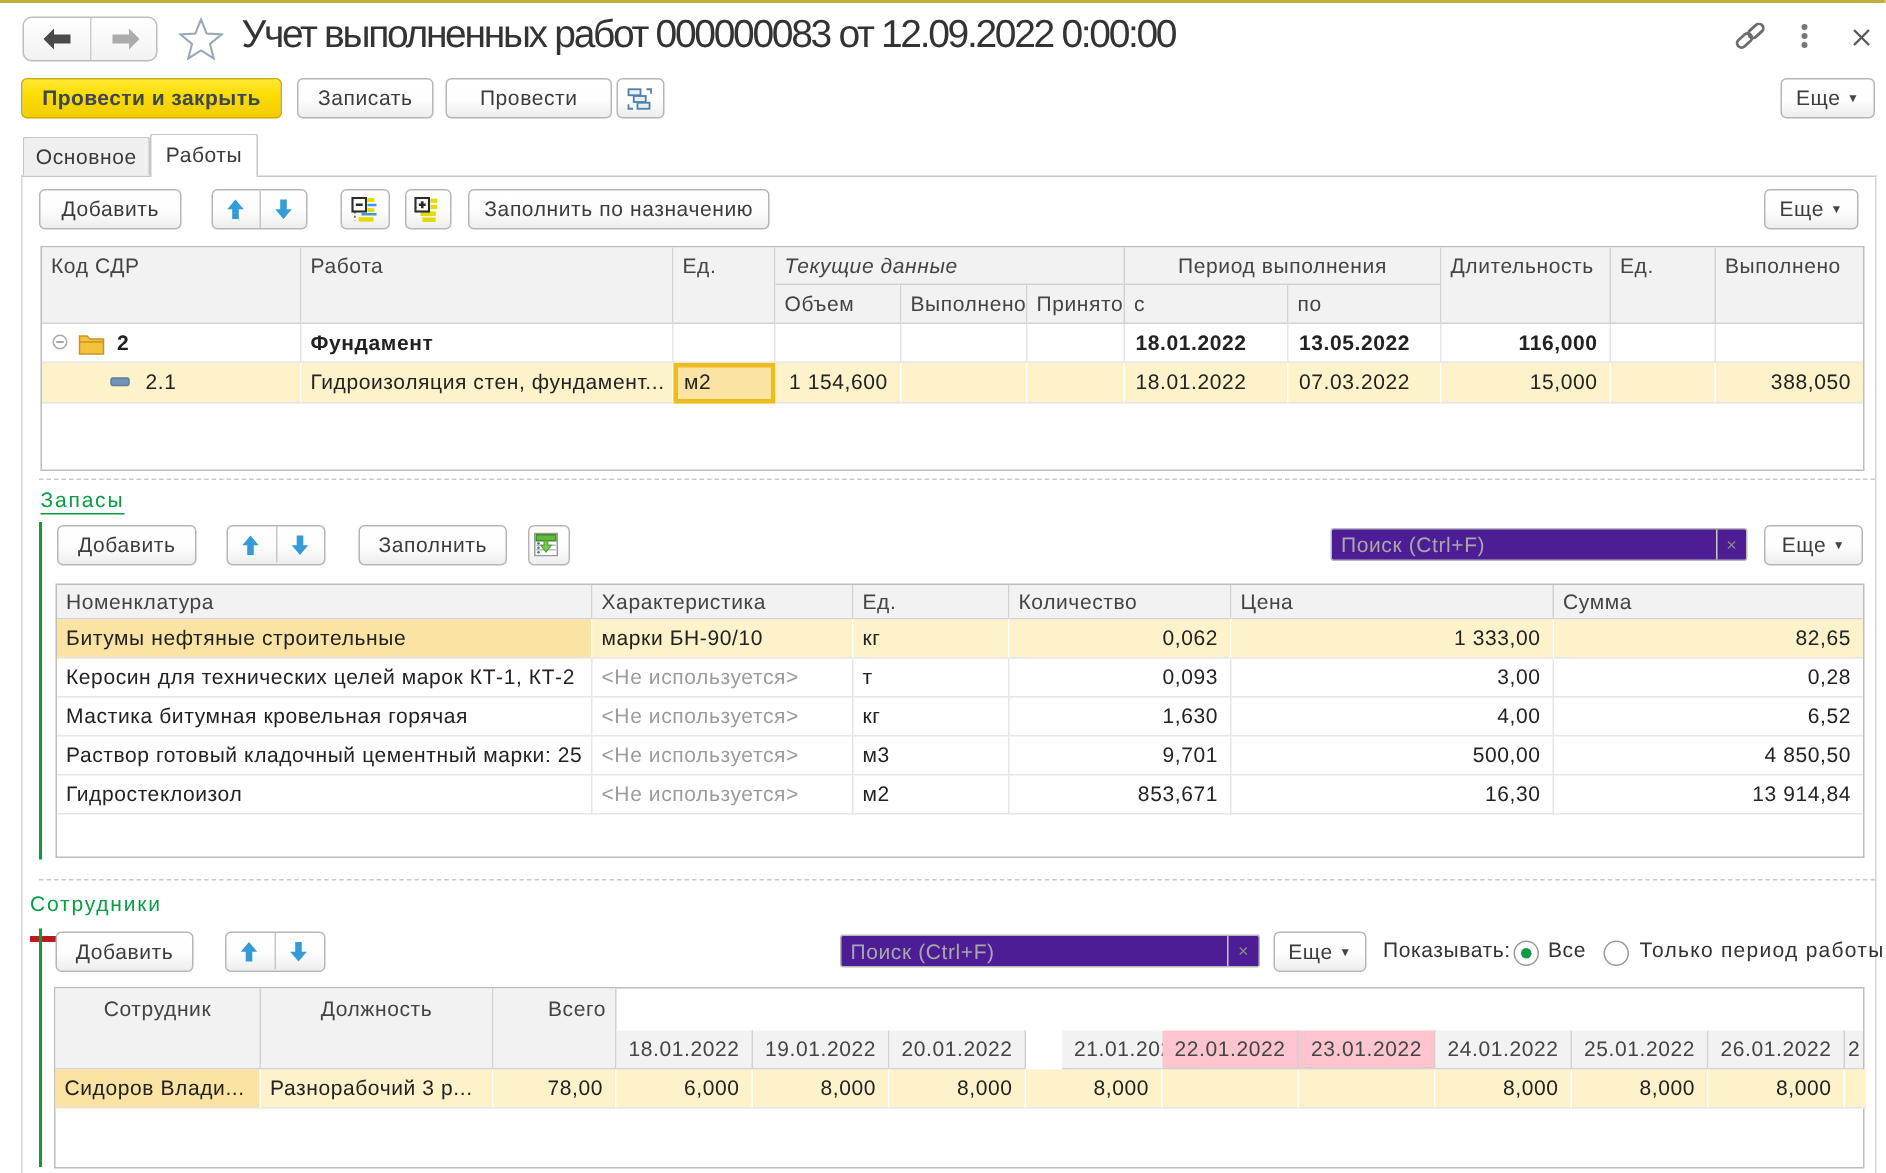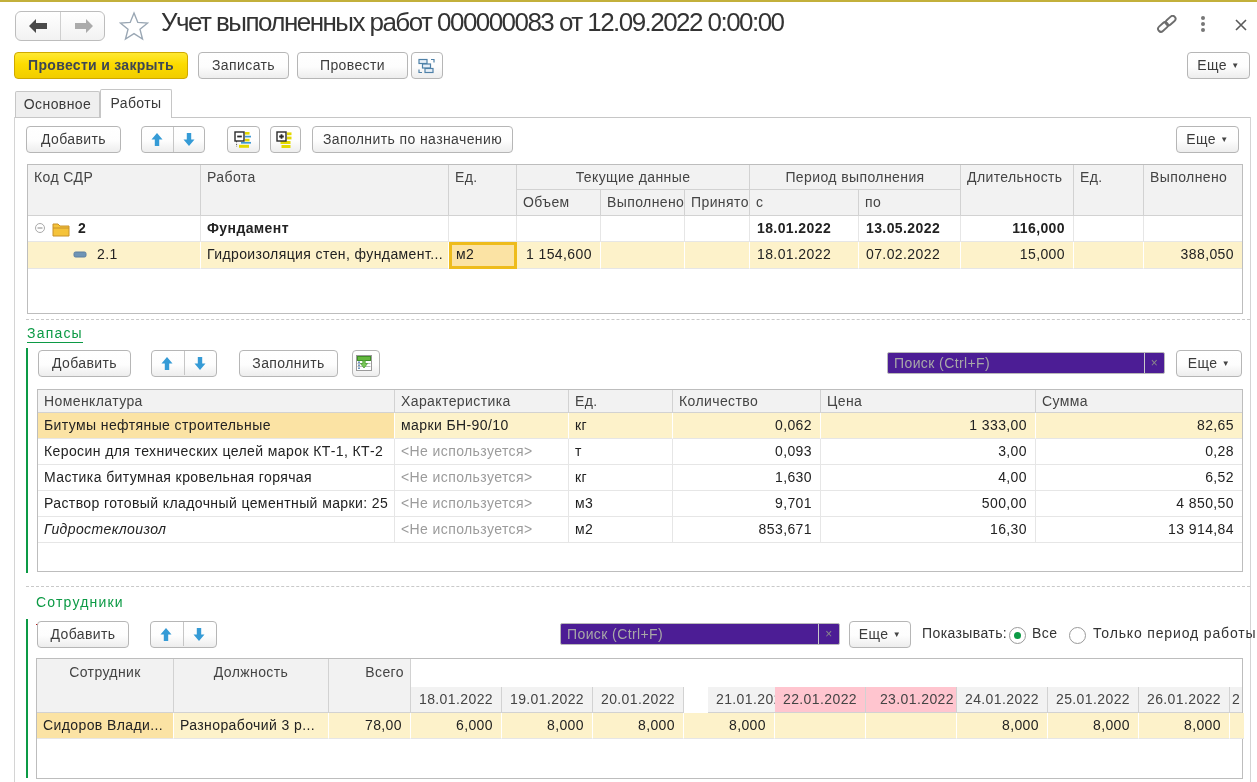--- a/index.html
+++ b/index.html
@@ -108,21 +108,21 @@
     <rect x="1" y="1" width="9" height="9" fill="#fff" stroke="#2b2b2b" stroke-width="1.4"></rect>
     <path d="M3.2 5.5 H7.8 M5.5 3.2 V7.8" stroke="#2b2b2b" stroke-width="1.8"></path>
   </svg>
 <div class="btn" style="left:312px;top:126px;width:201px">Заполнить по назначению</div>
 <div class="btn" style="left:1176px;top:126px;width:63px">Еще <span class="arr">▼</span></div>
 
 <div class="tbl" style="left:27px;top:164px;width:1216px;height:150px" id="t1">
     <div class="cell hc" style="left: 0px; top: 0px; width: 173px; height: 51px; line-height: 25px;">Код СДР</div>
     <div class="cell hc" style="left: 173px; top: 0px; width: 248px; height: 51px; line-height: 25px;">Работа</div>
     <div class="cell hc" style="left: 421px; top: 0px; width: 68px; height: 51px; line-height: 25px;">Ед.</div>
-    <div class="cell hc" style="left: 489px; top: 0px; width: 233px; height: 25px; text-align: center;">Текущие данные</div>
+    <div class="cell hc" style="left: 489px; top: 0px; width: 233px; height: 25px; text-align: left; font-style: italic;">Текущие данные</div>
     <div class="cell hc" style="left: 489px; top: 25px; width: 84px; height: 26px;">Объем</div>
     <div class="cell hc" style="left: 573px; top: 25px; width: 84px; height: 26px;">Выполнено</div>
     <div class="cell hc" style="left: 657px; top: 25px; width: 65px; height: 26px;">Принято</div>
     <div class="cell hc" style="left: 722px; top: 0px; width: 211px; height: 25px; text-align: center;">Период выполнения</div>
     <div class="cell hc" style="left: 722px; top: 25px; width: 109px; height: 26px;">с</div>
     <div class="cell hc" style="left: 831px; top: 25px; width: 102px; height: 26px;">по</div>
     <div class="cell hc" style="left: 933px; top: 0px; width: 113px; height: 51px; line-height: 25px;">Длительность</div>
     <div class="cell hc" style="left: 1046px; top: 0px; width: 70px; height: 51px; line-height: 25px;">Ед.</div>
     <div class="cell hc" style="left: 1116px; top: 0px; width: 98px; height: 51px; line-height: 25px; border-right: none;">Выполнено</div>
     <div class="cell " style="left: 0px; top: 51px; width: 173px; height: 26px; font-weight: bold; padding-left: 0px;"><svg width="173" height="25" viewBox="0 0 173 25" style="vertical-align:top">
@@ -145,21 +145,21 @@
     <div class="cell yel" style="left: 0px; top: 77px; width: 173px; height: 27px; padding-left: 0px; border-right-color: rgb(255, 255, 255);"><svg width="173" height="25" viewBox="0 0 173 25" style="vertical-align:top">
         <rect x="46" y="10" width="12" height="5" rx="1.5" fill="#6f94b5" stroke="#5c7fa0"></rect>
         <text x="69" y="17" font-family="Liberation Sans" font-size="14" fill="#222">2.1</text>
       </svg></div>
     <div class="cell yel" style="left: 173px; top: 77px; width: 248px; height: 27px; border-right-color: rgb(255, 255, 255);">Гидроизоляция стен, фундамент...</div>
     <div class="cell yel2" style="left: 421px; top: 77px; width: 68px; height: 27px; border: 3px solid rgb(238, 188, 28); line-height: 19px; padding: 0px 4px;">м2</div>
     <div class="cell yel" style="left: 489px; top: 77px; width: 84px; height: 27px; border-right-color: rgb(255, 255, 255); padding-left: 9px;">1 154,600</div>
     <div class="cell yel" style="left: 573px; top: 77px; width: 84px; height: 27px; border-right-color: rgb(255, 255, 255);"></div>
     <div class="cell yel" style="left: 657px; top: 77px; width: 65px; height: 27px; border-right-color: rgb(255, 255, 255);"></div>
     <div class="cell yel" style="left: 722px; top: 77px; width: 109px; height: 27px; border-right-color: rgb(255, 255, 255); padding-left: 7px;">18.01.2022</div>
-    <div class="cell yel" style="left: 831px; top: 77px; width: 102px; height: 27px; border-right-color: rgb(255, 255, 255); padding-left: 7px;">07.02.2022</div>
+    <div class="cell yel" style="left: 831px; top: 77px; width: 102px; height: 27px; border-right-color: rgb(255, 255, 255); padding-left: 7px;">07.03.2022</div>
     <div class="cell yel num" style="left: 933px; top: 77px; width: 113px; height: 27px; border-right-color: rgb(255, 255, 255);">15,000</div>
     <div class="cell yel" style="left: 1046px; top: 77px; width: 70px; height: 27px; border-right-color: rgb(255, 255, 255);"></div>
     <div class="cell yel num" style="left: 1116px; top: 77px; width: 98px; height: 27px; border-right: none;">388,050</div>
   </div>
 
 <div class="dash" style="left:26px;top:319px;width:1224px"></div>
 <div class="abs green" style="left:27px;top:325px;letter-spacing:1.2px;border-bottom:1px solid #0c9a45;padding-bottom:1px">Запасы</div>
 <div class="gbar" style="left:26px;top:348px;height:225px"></div>
 
 <div class="btn" style="left:38px;top:350px;width:93px">Добавить</div>
@@ -213,30 +213,30 @@
     <div class="cell " style="left: 531px; top: 75px; width: 104px; height: 26px;">кг</div>
     <div class="cell  num" style="left: 635px; top: 75px; width: 148px; height: 26px;">1,630</div>
     <div class="cell  num" style="left: 783px; top: 75px; width: 215px; height: 26px;">4,00</div>
     <div class="cell  num" style="left: 998px; top: 75px; width: 206px; height: 26px; border-right: none;">6,52</div>
     <div class="cell " style="left: 0px; top: 101px; width: 357px; height: 26px;">Раствор готовый кладочный цементный марки: 25</div>
     <div class="cell  gray" style="left: 357px; top: 101px; width: 174px; height: 26px;">&lt;Не используется&gt;</div>
     <div class="cell " style="left: 531px; top: 101px; width: 104px; height: 26px;">м3</div>
     <div class="cell  num" style="left: 635px; top: 101px; width: 148px; height: 26px;">9,701</div>
     <div class="cell  num" style="left: 783px; top: 101px; width: 215px; height: 26px;">500,00</div>
     <div class="cell  num" style="left: 998px; top: 101px; width: 206px; height: 26px; border-right: none;">4 850,50</div>
-    <div class="cell " style="left: 0px; top: 127px; width: 357px; height: 26px; font-style: italic;">Гидростеклоизол</div>
+    <div class="cell " style="left: 0px; top: 127px; width: 357px; height: 26px;">Гидростеклоизол</div>
     <div class="cell  gray" style="left: 357px; top: 127px; width: 174px; height: 26px;">&lt;Не используется&gt;</div>
     <div class="cell " style="left: 531px; top: 127px; width: 104px; height: 26px;">м2</div>
     <div class="cell  num" style="left: 635px; top: 127px; width: 148px; height: 26px;">853,671</div>
     <div class="cell  num" style="left: 783px; top: 127px; width: 215px; height: 26px;">16,30</div>
     <div class="cell  num" style="left: 998px; top: 127px; width: 206px; height: 26px; border-right: none;">13 914,84</div>
   </div>
 
 <div class="dash" style="left:26px;top:586px;width:1224px"></div>
-<div class="abs green" style="left:36px;top:594px;letter-spacing:1.2px;border-bottom:1px solid #b91c1c;padding-bottom:14px">Сотрудники</div>
+<div class="abs green" style="left:20px;top:594px;letter-spacing:1.2px;border-bottom:4px solid #b91c1c;padding-bottom:14px">Сотрудники</div>
 <div class="gbar" style="left:26px;top:619px;height:159px"></div>
 
 <div class="btn" style="left:37px;top:621px;width:92px">Добавить</div>
 <div class="ico" style="left:150px;top:621px;width:67px"></div>
 <div class="abs" style="left:183px;top:622px;width:1px;height:24px;background:#c6c6c6"></div>
 <svg class="abs" style="left:158px;top:627px" width="16" height="15" viewBox="0 0 16 15">
     <path d="M8 1 L13.5 7.5 L10.2 7.5 L10.2 14 L5.8 14 L5.8 7.5 L2.5 7.5 Z" fill="#359bd6"></path>
   </svg>
 <svg class="abs" style="left:191px;top:627px" width="16" height="15" viewBox="0 0 16 15">
     <path d="M8 14 L13.5 7.5 L10.2 7.5 L10.2 1 L5.8 1 L5.8 7.5 L2.5 7.5 Z" fill="#359bd6"></path>
@@ -256,21 +256,21 @@
 
 <div class="tbl" style="left:36px;top:658px;width:1207px;height:121px" id="t3">
     <div class="cell hc" style="left: 0px; top: 0px; width: 137px; height: 54px; text-align: center; line-height: 27px;">Сотрудник</div>
     <div class="cell hc" style="left: 137px; top: 0px; width: 155px; height: 54px; text-align: center; line-height: 27px;">Должность</div>
     <div class="cell hc" style="left: 292px; top: 0px; width: 82px; height: 54px; text-align: right; line-height: 27px;">Всего</div>
     <div class="cell hc" style="left: 374px; top: 28px; width: 91px; height: 26px; text-align: center; line-height: 25px; padding: 0px 2px;">18.01.2022</div>
     <div class="cell hc" style="left: 465px; top: 28px; width: 91px; height: 26px; text-align: center; line-height: 25px; padding: 0px 2px;">19.01.2022</div>
     <div class="cell hc" style="left: 556px; top: 28px; width: 91px; height: 26px; text-align: center; line-height: 25px; padding: 0px 2px;">20.01.2022</div>
     <div class="cell hc" style="left: 647px; top: 28px; width: 91px; height: 26px; text-align: center; line-height: 25px; padding: 0px 2px; margin-left: 24px;">21.01.2022</div>
     <div class="cell hc" style="left: 738px; top: 28px; width: 91px; height: 26px; text-align: center; line-height: 25px; padding: 0px 2px; background: rgb(255, 197, 207);">22.01.2022</div>
-    <div class="cell hc" style="left: 829px; top: 28px; width: 91px; height: 26px; text-align: right; line-height: 25px; padding: 0px 2px; background: rgb(255, 197, 207);">23.01.2022</div>
+    <div class="cell hc" style="left: 829px; top: 28px; width: 91px; height: 26px; text-align: center; line-height: 25px; padding: 0px 2px; background: rgb(255, 197, 207);">23.01.2022</div>
     <div class="cell hc" style="left: 920px; top: 28px; width: 91px; height: 26px; text-align: center; line-height: 25px; padding: 0px 2px;">24.01.2022</div>
     <div class="cell hc" style="left: 1011px; top: 28px; width: 91px; height: 26px; text-align: center; line-height: 25px; padding: 0px 2px;">25.01.2022</div>
     <div class="cell hc" style="left: 1102px; top: 28px; width: 91px; height: 26px; text-align: center; line-height: 25px; padding: 0px 2px;">26.01.2022</div>
     <div class="cell hc" style="left: 1193px; top: 28px; width: 12px; height: 26px; text-align: center; line-height: 25px; padding: 0px 2px; border-right: none;">2</div>
     <div class="cell yel2" style="left: 0px; top: 54px; width: 137px; height: 26px; border-right-color: rgb(255, 255, 255);">Сидоров Влади...</div>
     <div class="cell yel" style="left: 137px; top: 54px; width: 155px; height: 26px; border-right-color: rgb(255, 255, 255);">Разнорабочий 3 р...</div>
     <div class="cell yel num" style="left: 292px; top: 54px; width: 82px; height: 26px; border-right-color: rgb(255, 255, 255);">78,00</div>
     <div class="cell yel num" style="left: 374px; top: 54px; width: 91px; height: 26px; border-right-color: rgb(255, 255, 255);">6,000</div>
     <div class="cell yel num" style="left: 465px; top: 54px; width: 91px; height: 26px; border-right-color: rgb(255, 255, 255);">8,000</div>
     <div class="cell yel num" style="left: 556px; top: 54px; width: 91px; height: 26px; border-right-color: rgb(255, 255, 255);">8,000</div>

